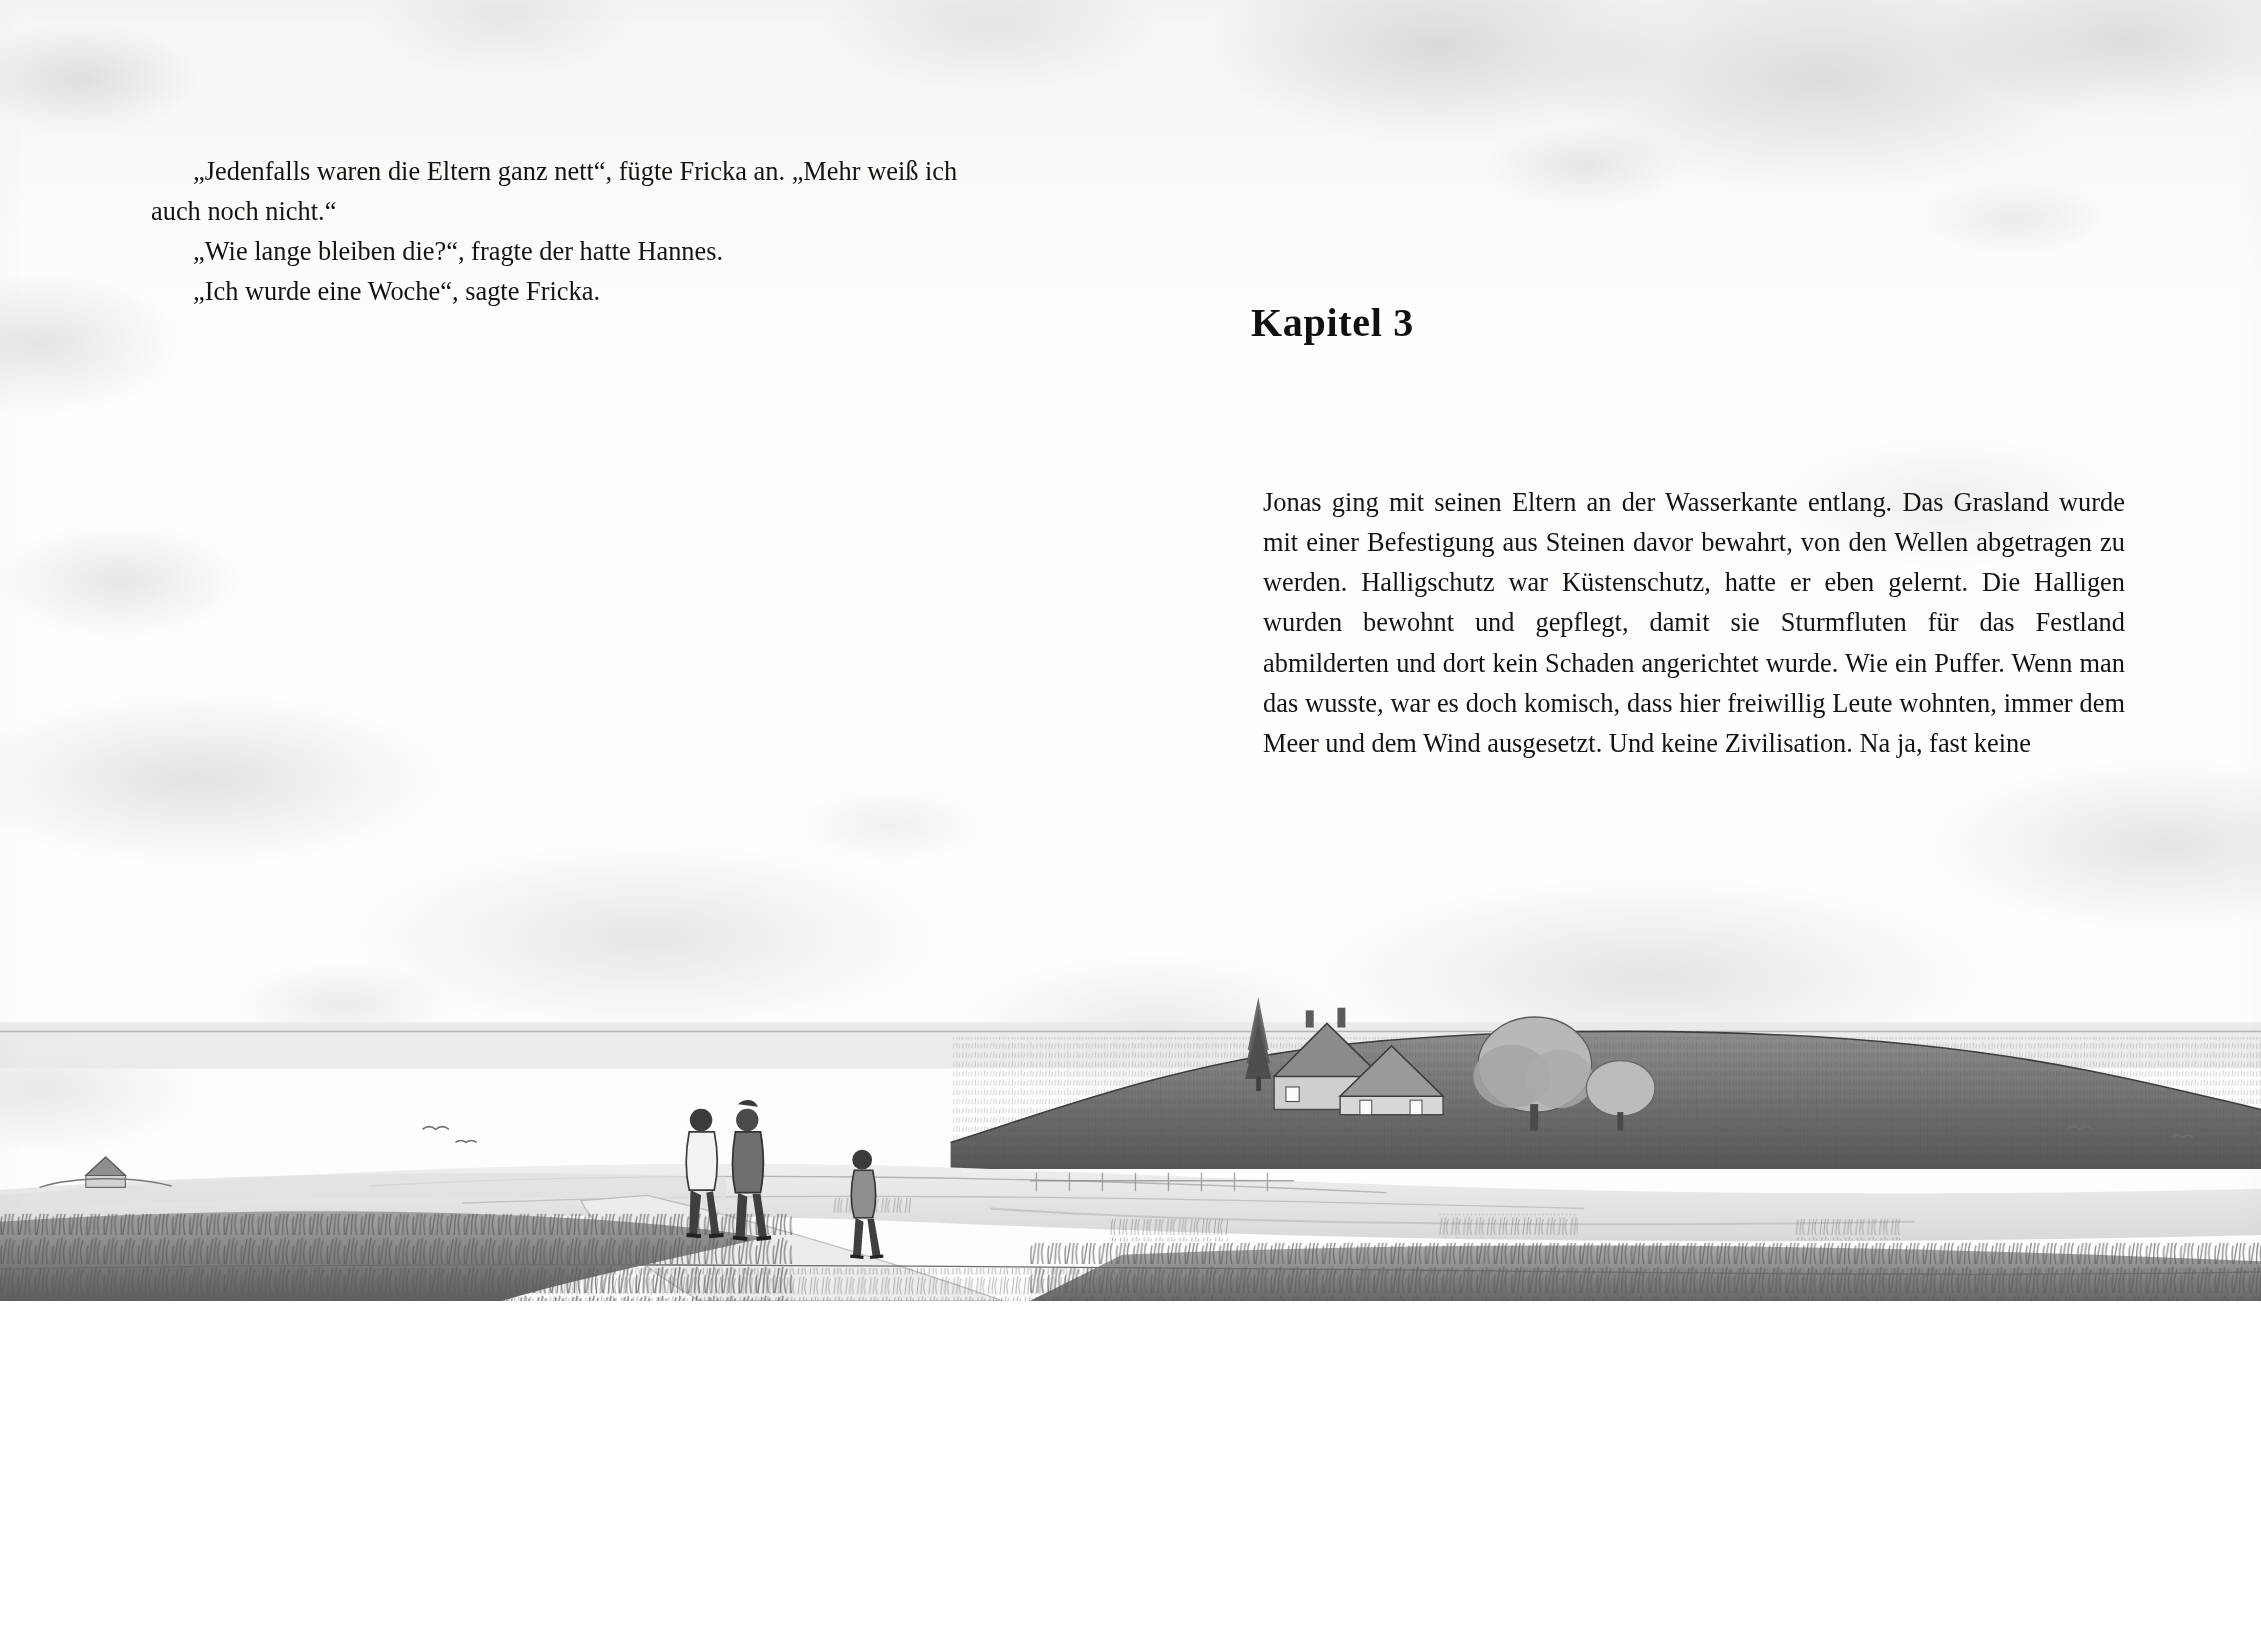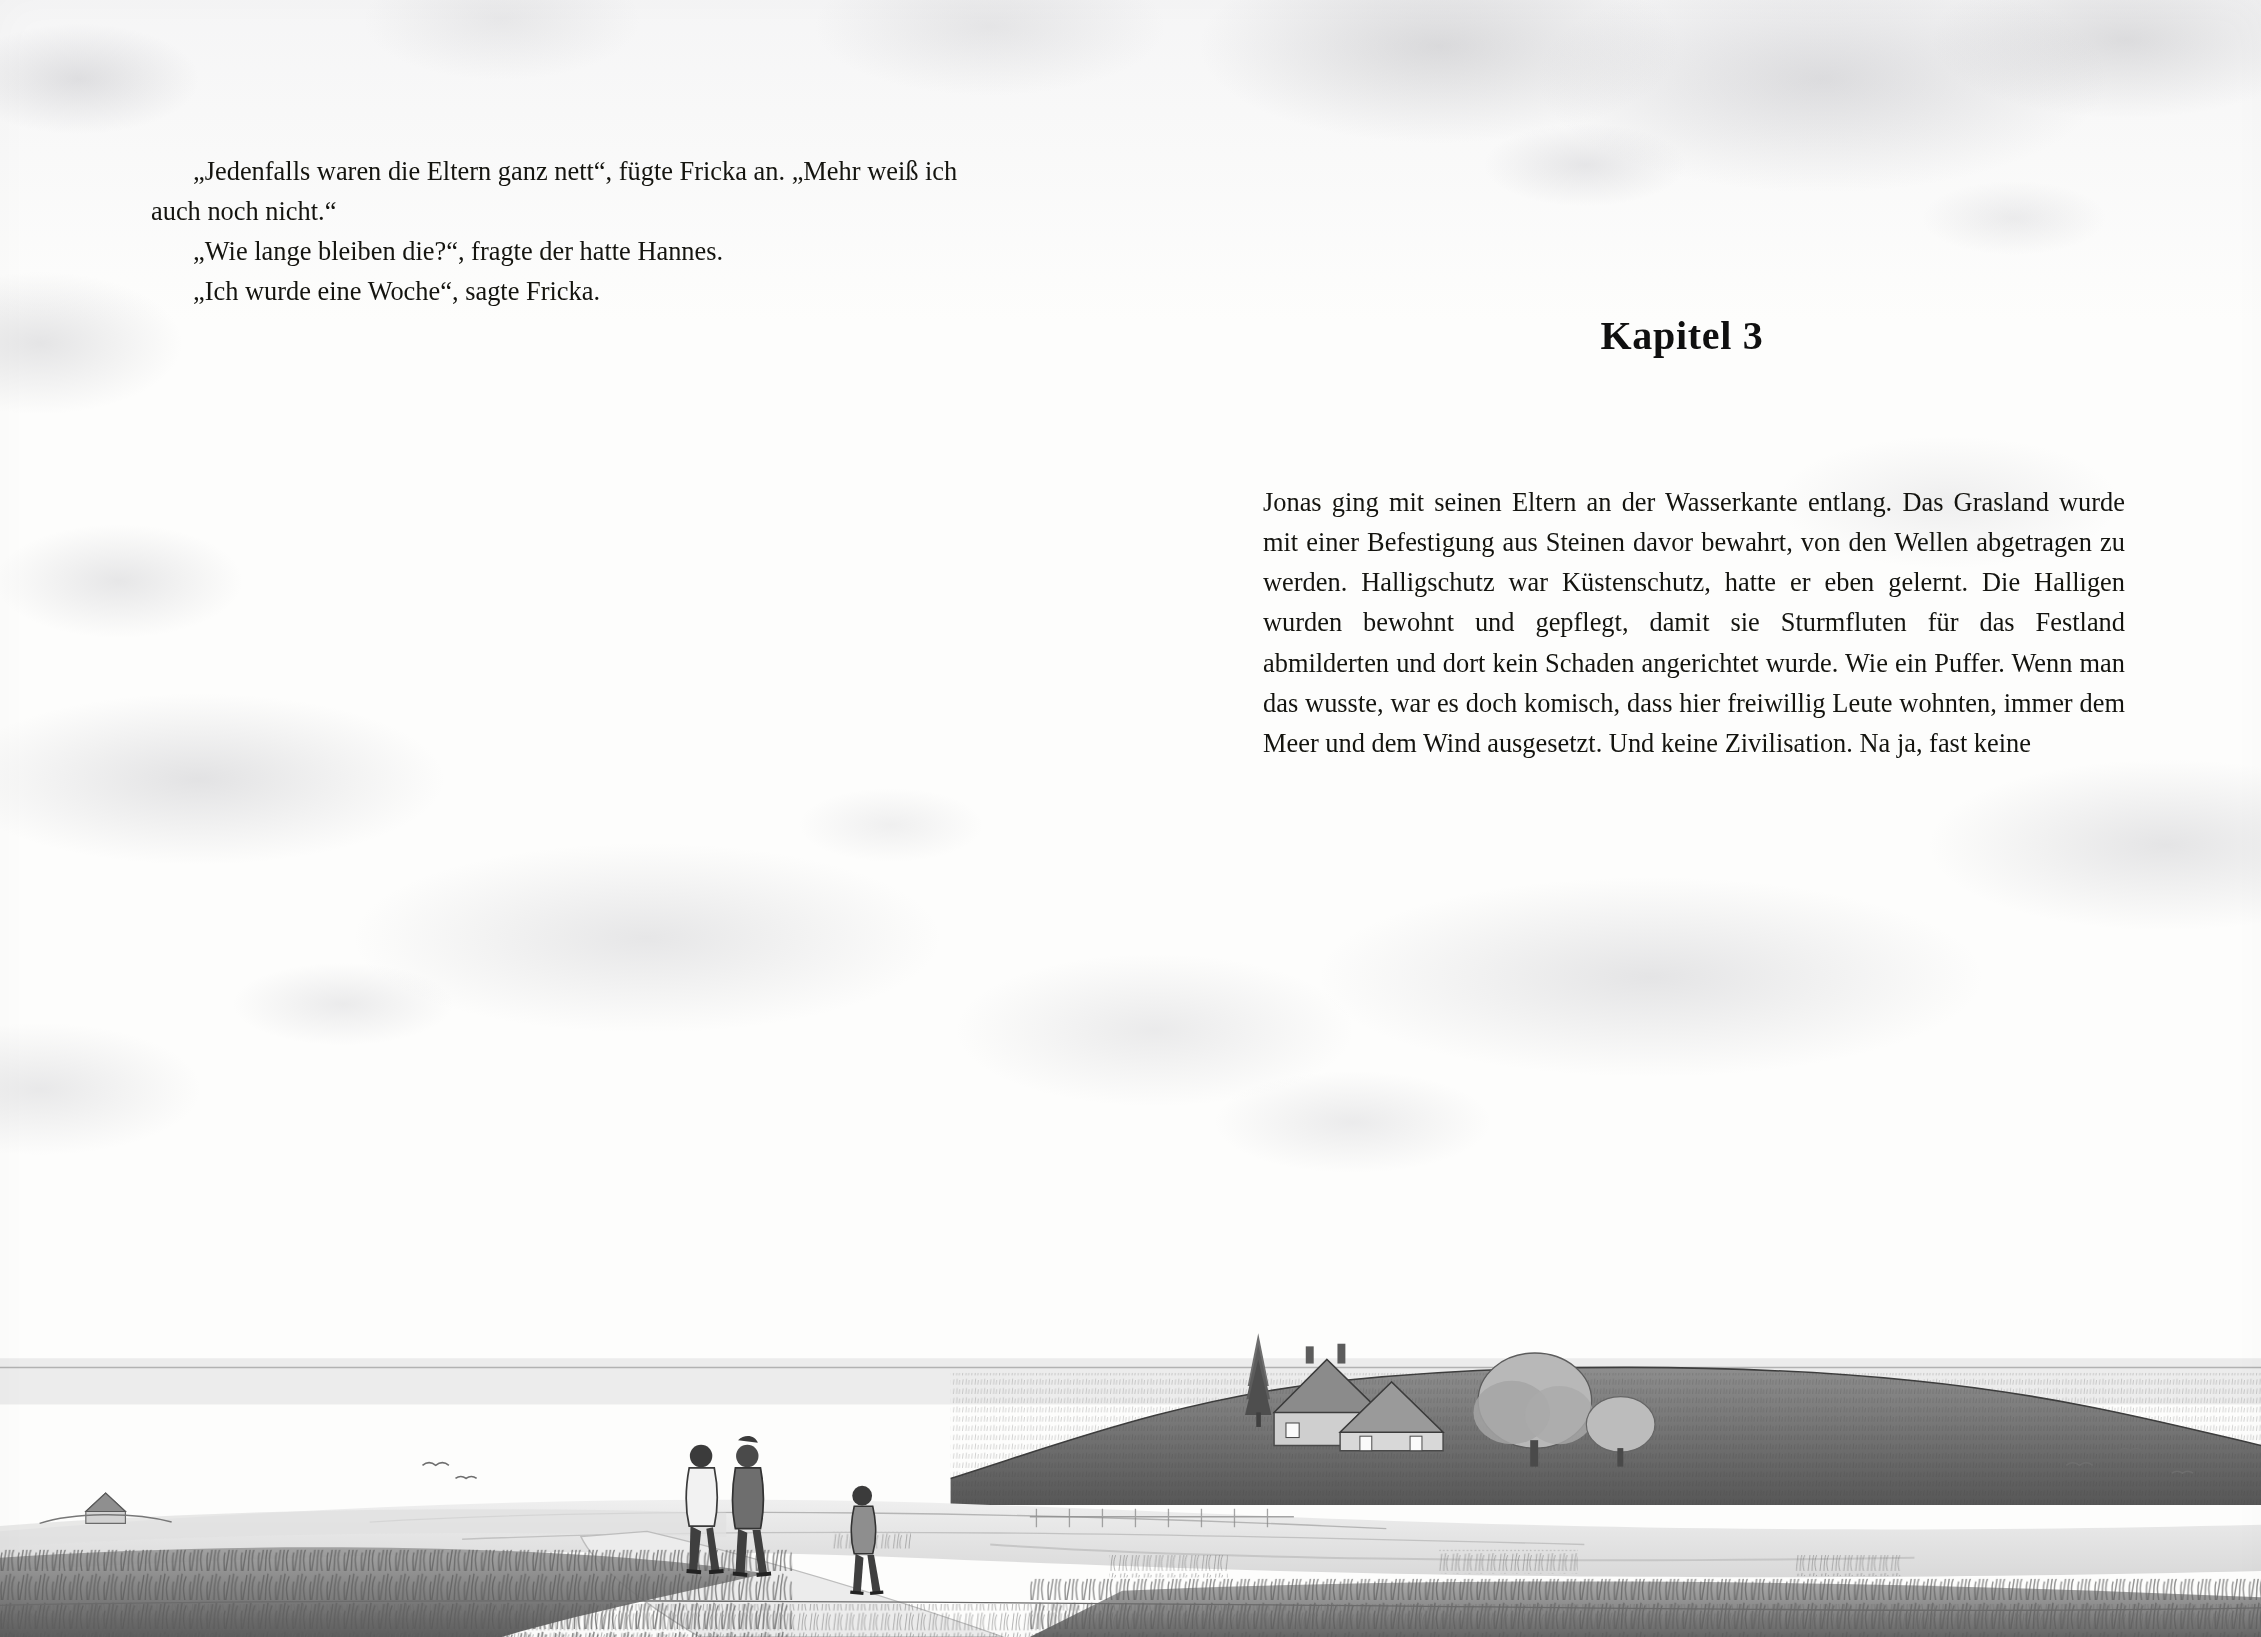--- a/index.html
+++ b/index.html
@@ -3,21 +3,21 @@
 <meta charset="utf-8">
 <style>
   html, body {
     margin: 0;
     padding: 0;
     background: #ffffff;
   }
   #page {
     position: relative;
     width: 2261px;
-    height: 1637px;
+    height: 1301px;
     overflow: hidden;
     background: #fdfdfc;
     font-family: "Liberation Serif", serif;
     color: #1a1a1a;
   }
 
   
   .sky {
     position: absolute;
     left: 0; top: 0;
@@ -72,23 +72,22 @@
     width: 862px;
     text-align: justify;
     margin-left: 12px;
   }
   .col p { margin: 0; }
   .indent { text-indent: 42px; }
 
   .chapter-title {
     position: absolute;
     left: 1251px;
-    top: 312px;
+    top: 299px;
     width: 862px;
-    text-align: center;
     font-size: 40px;
     font-weight: bold;
     letter-spacing: 0.7px;
     color: #101010;
     font-family: Liberation Serif, serif;
   }
 
   
   .illustration {
     position: absolute;

